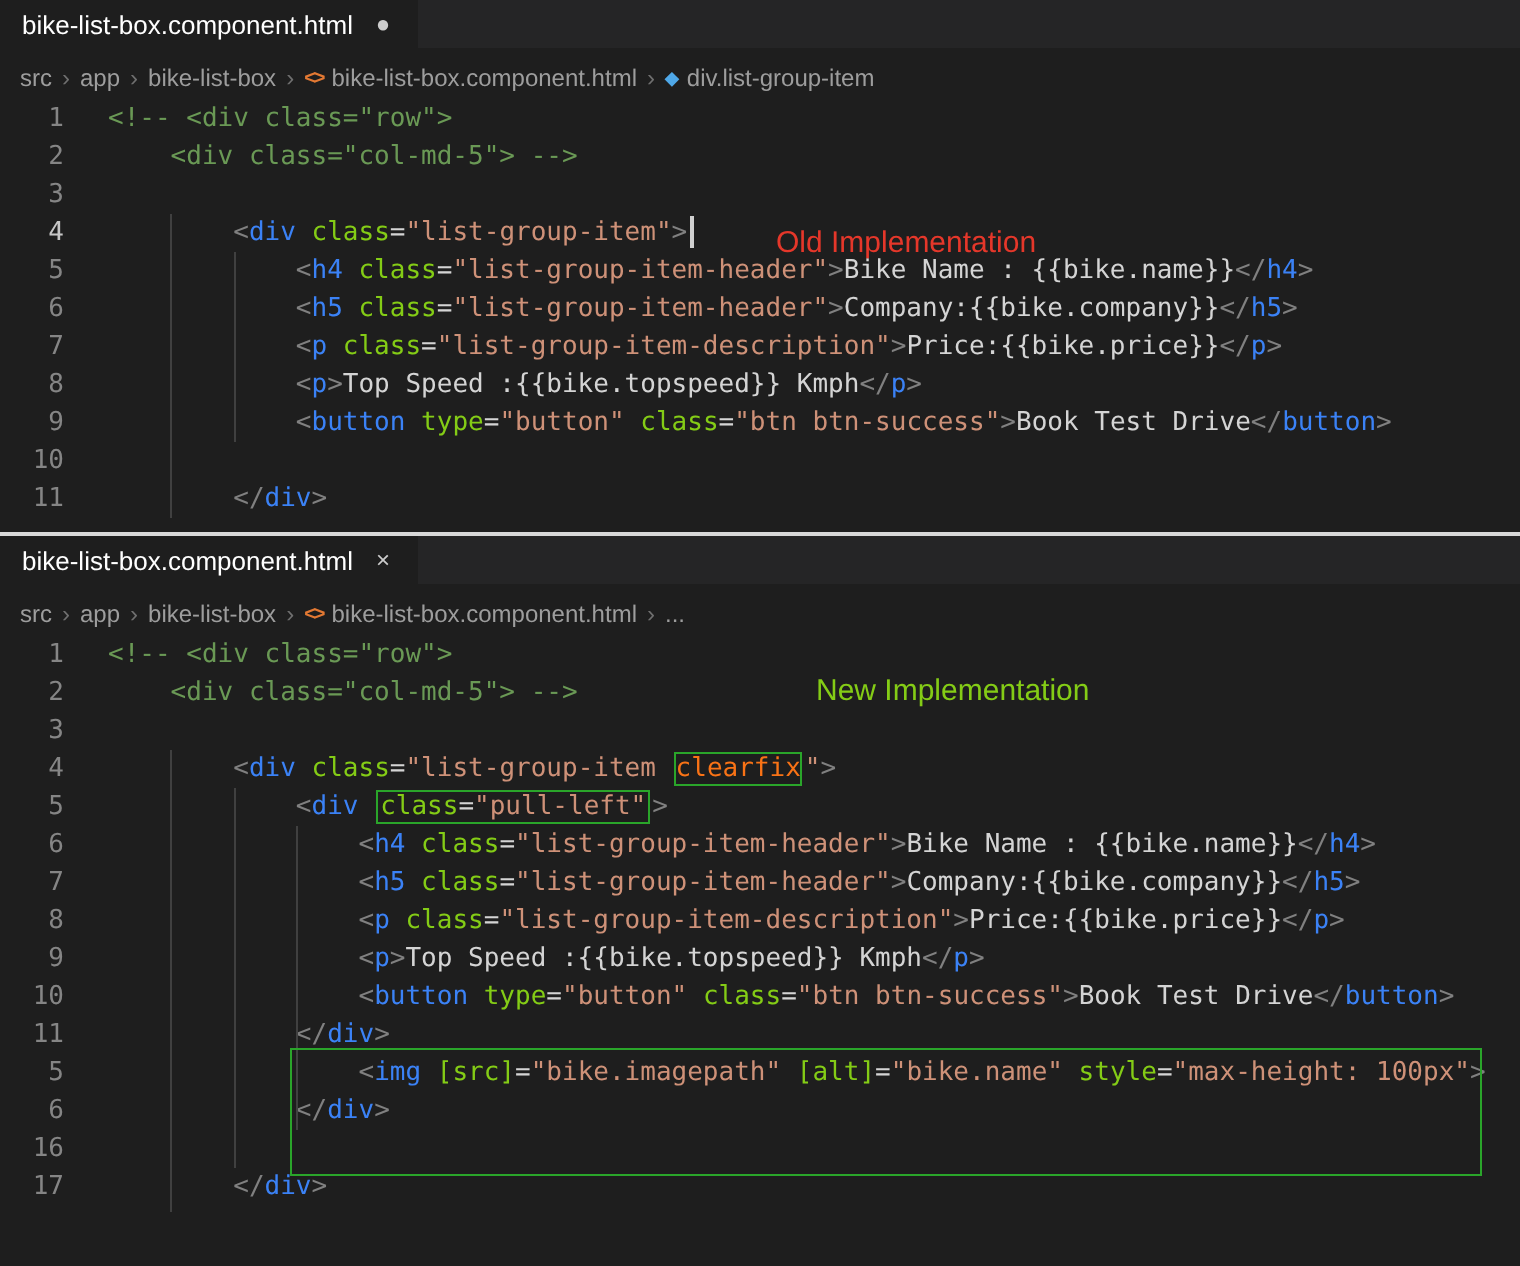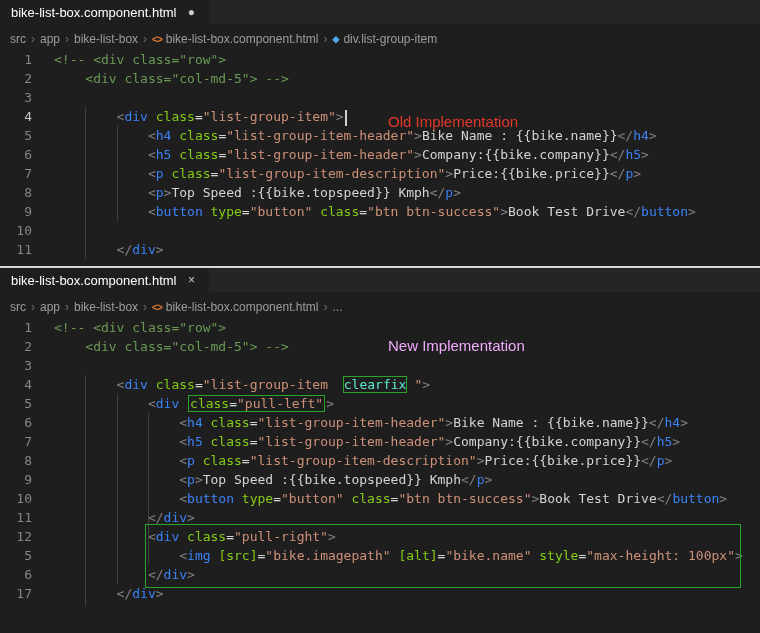--- a/index.html
+++ b/index.html
@@ -27,21 +27,21 @@
   .ln{flex:none;width:32px;text-align:right;padding-right:22px;color:#858585;user-select:none;}
   .ln.active{color:#c6c6c6;}
   .lc{white-space:pre;}
 
   .tk-c{color:#6a9955}
   .tk-p{color:#808080}
   .tk-t{color:#3b82f6}
   .tk-a{color:#84cc16}
   .tk-s{color:#ce9178}
   .tk-x{color:#d4d4d4}
-  .tk-sb{color:#5eead4;box-shadow:0 0 0 1px var(--hl);margin:0 8px;}
+  .tk-sb{color:#f97316;box-shadow:0 0 0 1px var(--hl);margin:0 2px;}
   .tok-box{box-shadow:0 0 0 1px var(--hl);margin:0 2px;padding:0 1px;}
   .tk-cur{display:inline-block;width:2px;height:16px;background:#d0d0d0;vertical-align:middle;margin-left:1px;}
 
   .guide{position:absolute;width:1px;background:#404040;}
   .annotation{position:absolute;left:388px;top:22px;font-size:15px;font-family:"Liberation Sans",sans-serif;}
   .block-box{position:absolute;left:145px;top:210px;width:594px;height:62px;border:1px solid var(--hl);pointer-events:none;}
 </style>
 </head>
 <body>
 
@@ -204,34 +204,34 @@
           </div>
           <div class="line">
             <span class="ln">10</span>
             <span class="lc"><span class="tk-p">                &lt;</span><span class="tk-t">button</span><span class="tk-x"> </span><span class="tk-a">type</span><span class="tk-x">=</span><span class="tk-s">"button"</span><span class="tk-x"> </span><span class="tk-a">class</span><span class="tk-x">=</span><span class="tk-s">"btn btn-success"</span><span class="tk-p">&gt;</span><span class="tk-x">Book Test Drive</span><span class="tk-p">&lt;/</span><span class="tk-t">button</span><span class="tk-p">&gt;</span></span>
           </div>
           <div class="line">
             <span class="ln">11</span>
             <span class="lc"><span class="tk-p">            &lt;/</span><span class="tk-t">div</span><span class="tk-p">&gt;</span></span>
           </div>
           <div class="line">
-            <span class="ln">12</span>
-            <span class="lc"><span class="tk-p">            &lt;</span><span class="tk-t">div</span><span class="tk-x"> </span><span class="tk-a">class</span><span class="tk-x">=</span><span class="tk-s">"pull-right"</span><span class="tk-p">&gt;</span></span>
-          </div>
-          <div class="line">
             <span class="ln">5</span>
             <span class="lc"><span class="tk-p">                &lt;</span><span class="tk-t">img</span><span class="tk-x"> </span><span class="tk-a">[src]</span><span class="tk-x">=</span><span class="tk-s">"bike.imagepath"</span><span class="tk-x"> </span><span class="tk-a">[alt]</span><span class="tk-x">=</span><span class="tk-s">"bike.name"</span><span class="tk-x"> </span><span class="tk-a">style</span><span class="tk-x">=</span><span class="tk-s">"max-height: 100px"</span><span class="tk-p">&gt;</span></span>
           </div>
           <div class="line">
             <span class="ln">6</span>
             <span class="lc"><span class="tk-p">            &lt;/</span><span class="tk-t">div</span><span class="tk-p">&gt;</span></span>
           </div>
           <div class="line">
+            <span class="ln">16</span>
+            <span class="lc"></span>
+          </div>
+          <div class="line">
             <span class="ln">17</span>
             <span class="lc"><span class="tk-p">        &lt;/</span><span class="tk-t">div</span><span class="tk-p">&gt;</span></span>
           </div>
         </div>
-      <div class="annotation" style="color: #f0abfc;">New Implementation</div>
+      <div class="annotation" style="color: #84cc16; margin-left: 20px;">New Implementation</div>
       <div class="block-box"></div>
     </div>
   </section>
 
 </div>
 
 </body></html>

